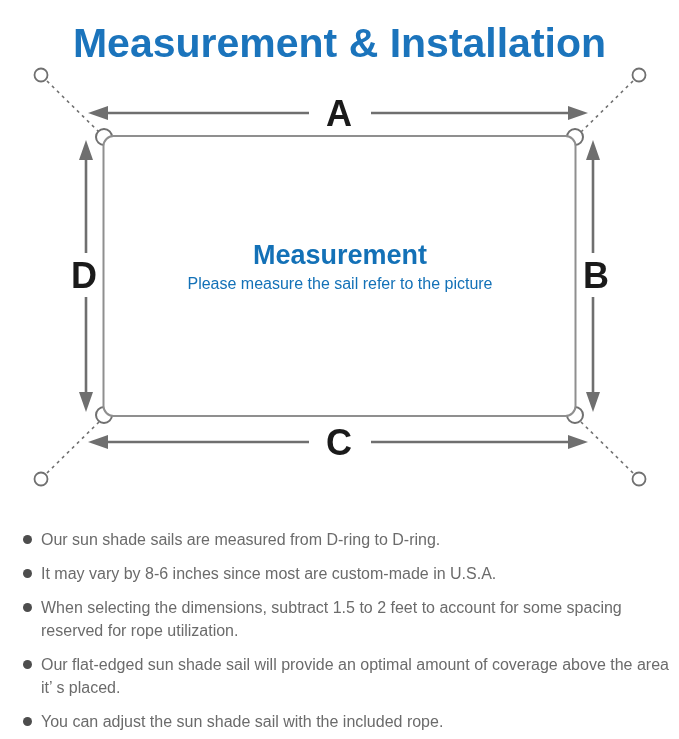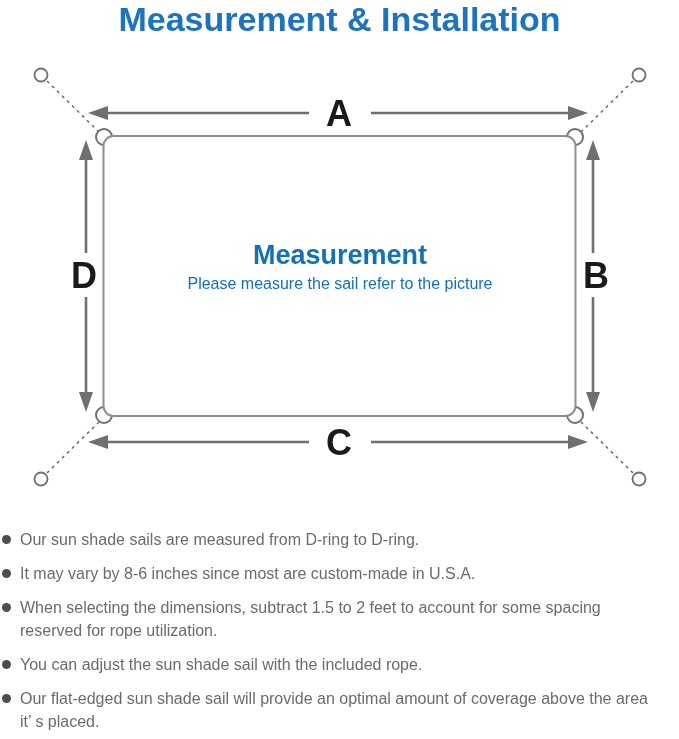--- a/index.html
+++ b/index.html
@@ -11,38 +11,38 @@
     overflow: hidden;
     font-family: "Liberation Sans", sans-serif;
   }
   .page {
     width: 679px;
     height: 739px;
     position: relative;
   }
   .title {
     margin: 0;
-    padding-top: 0;
+    padding-top: 20px;
     height: 56px;
     box-sizing: border-box;
     text-align: center;
-    font-size: 34px;
+    font-size: 41px;
     font-weight: bold;
     letter-spacing: 0px;
     color: #1b74bc;
   }
   .diagram-wrap {
     width: 679px;
     height: 460px;
     position: relative;
   }
   .notes {
     list-style: none;
     margin: 0;
-    padding: 12px 10px 0 0;
+    padding: 12px 10px 0 21px;
   }
   .notes li {
     display: flex;
     align-items: flex-start;
     margin-bottom: 11px;
     max-width: 655px;
   }
   .bullet-dot {
     flex: 0 0 auto;
     width: 9px;
@@ -142,21 +142,21 @@
     <li>
       <span class="bullet-dot"></span>
       <span class="note-text">It may vary by 8-6 inches since most are custom-made in U.S.A.</span>
     </li>
     <li>
       <span class="bullet-dot"></span>
       <span class="note-text">When selecting the dimensions, subtract 1.5 to 2 feet to account for some spacing reserved for rope utilization.</span>
     </li>
     <li>
       <span class="bullet-dot"></span>
-      <span class="note-text">You can adjust the sun shade sail with the included rope.</span>
+      <span class="note-text">Our flat-edged sun shade sail will provide an optimal amount of coverage above the area it’ s placed.</span>
     </li>
     <li>
       <span class="bullet-dot"></span>
-      <span class="note-text">Our flat-edged sun shade sail will provide an optimal amount of coverage above the area it’ s placed.</span>
+      <span class="note-text">You can adjust the sun shade sail with the included rope.</span>
     </li>
   </ul>
 
 </div>
 
 </body></html>

